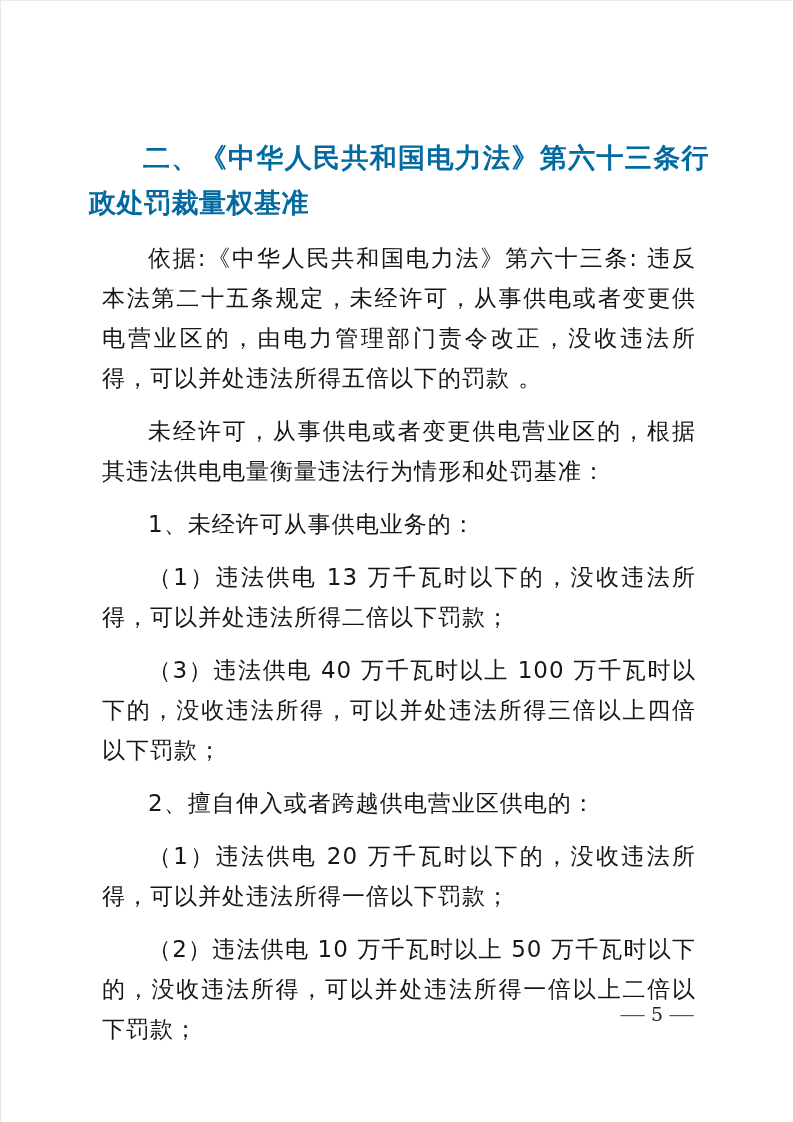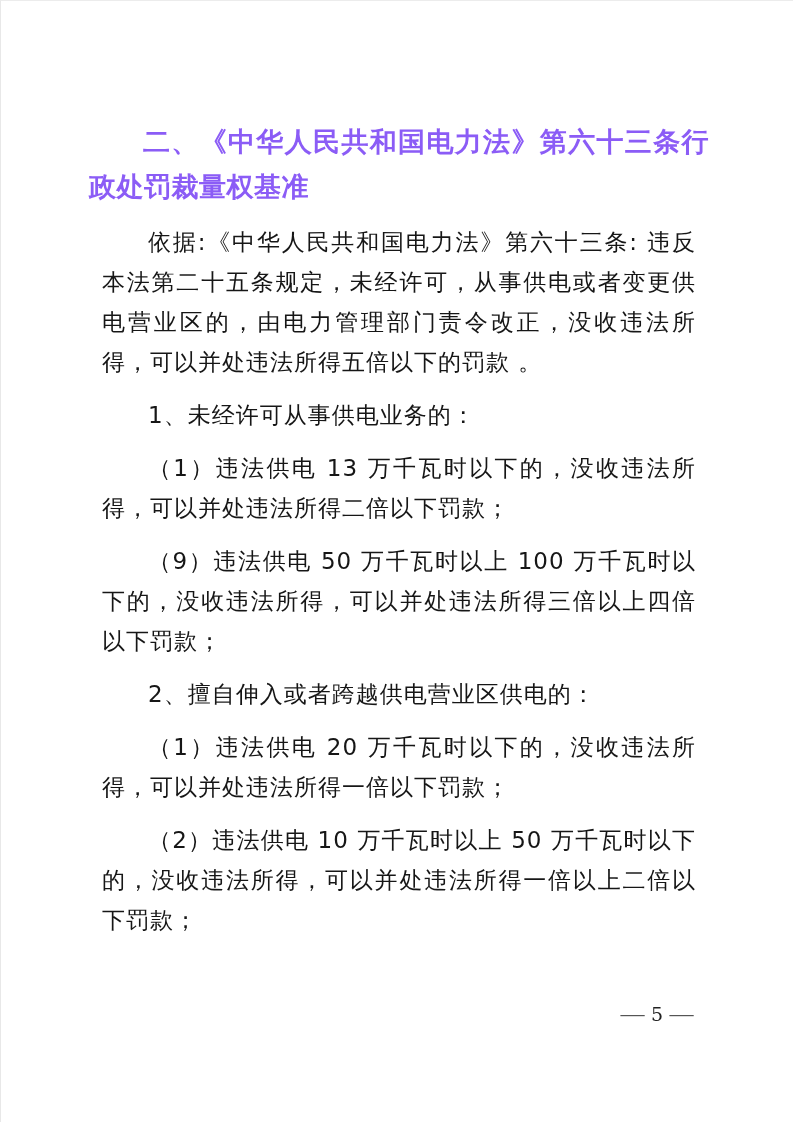--- a/index.html
+++ b/index.html
@@ -19,28 +19,28 @@
     border-left: 1px solid #e8e8e8;
     border-top: 1px solid #ececec;
   }
   .content {
     position: absolute;
     left: 88px;
     top: 118px;
     width: 620px;
   }
   .doc-title {
-    margin: 0 0 6px 0;
+    margin: 16px 0 6px 0;
     font-size: 27px;
     font-weight: bold;
     line-height: 45px;
     letter-spacing: 0.5px;
     text-indent: 2em;
     text-align: justify;
-    color: #8b5cf6;
+    color: #0369a1;
     font-family: "DejaVu Sans", "Liberation Sans", sans-serif;
   }
   .body-para {
     margin: 13px;
     font-size: 23px;
     font-weight: normal;
     line-height: 40px;
     letter-spacing: 1px;
     text-indent: 2em;
     text-align: justify;
@@ -72,27 +72,28 @@
 <body>
 
 <div class="page">
 
   <div class="content">
 
     <h1 class="doc-title">二、《中华人民共和国电力法》第六十三条行政处罚裁量权基准</h1>
 
     <p class="body-para">依据:《中华人民共和国电力法》第六十三条: 违反本法第二十五条规定，未经许可，从事供电或者变更供电营业区的，由电力管理部门责令改正，没收违法所得，可以并处违法所得五倍以下的罚款 。</p>
 
+    <p class="body-para">未经许可，从事供电或者变更供电营业区的，根据其违法供电电量衡量违法行为情形和处罚基准：</p>
 
     <p class="body-para">1、未经许可从事供电业务的：</p>
 
     <p class="body-para">（1）违法供电 13 万千瓦时以下的，没收违法所得，可以并处违法所得二倍以下罚款；</p>
 
 
-    <p class="body-para">（9）违法供电 50 万千瓦时以上 100 万千瓦时以下的，没收违法所得，可以并处违法所得三倍以上四倍以下罚款；</p>
+    <p class="body-para">（3）违法供电 40 万千瓦时以上 100 万千瓦时以下的，没收违法所得，可以并处违法所得三倍以上四倍以下罚款；</p>
 
 
     <p class="body-para">2、擅自伸入或者跨越供电营业区供电的：</p>
 
     <p class="body-para">（1）违法供电 20 万千瓦时以下的，没收违法所得，可以并处违法所得一倍以下罚款；</p>
 
     <p class="body-para">（2）违法供电 10 万千瓦时以上 50 万千瓦时以下的，没收违法所得，可以并处违法所得一倍以上二倍以下罚款；</p>
 
   </div>
 

